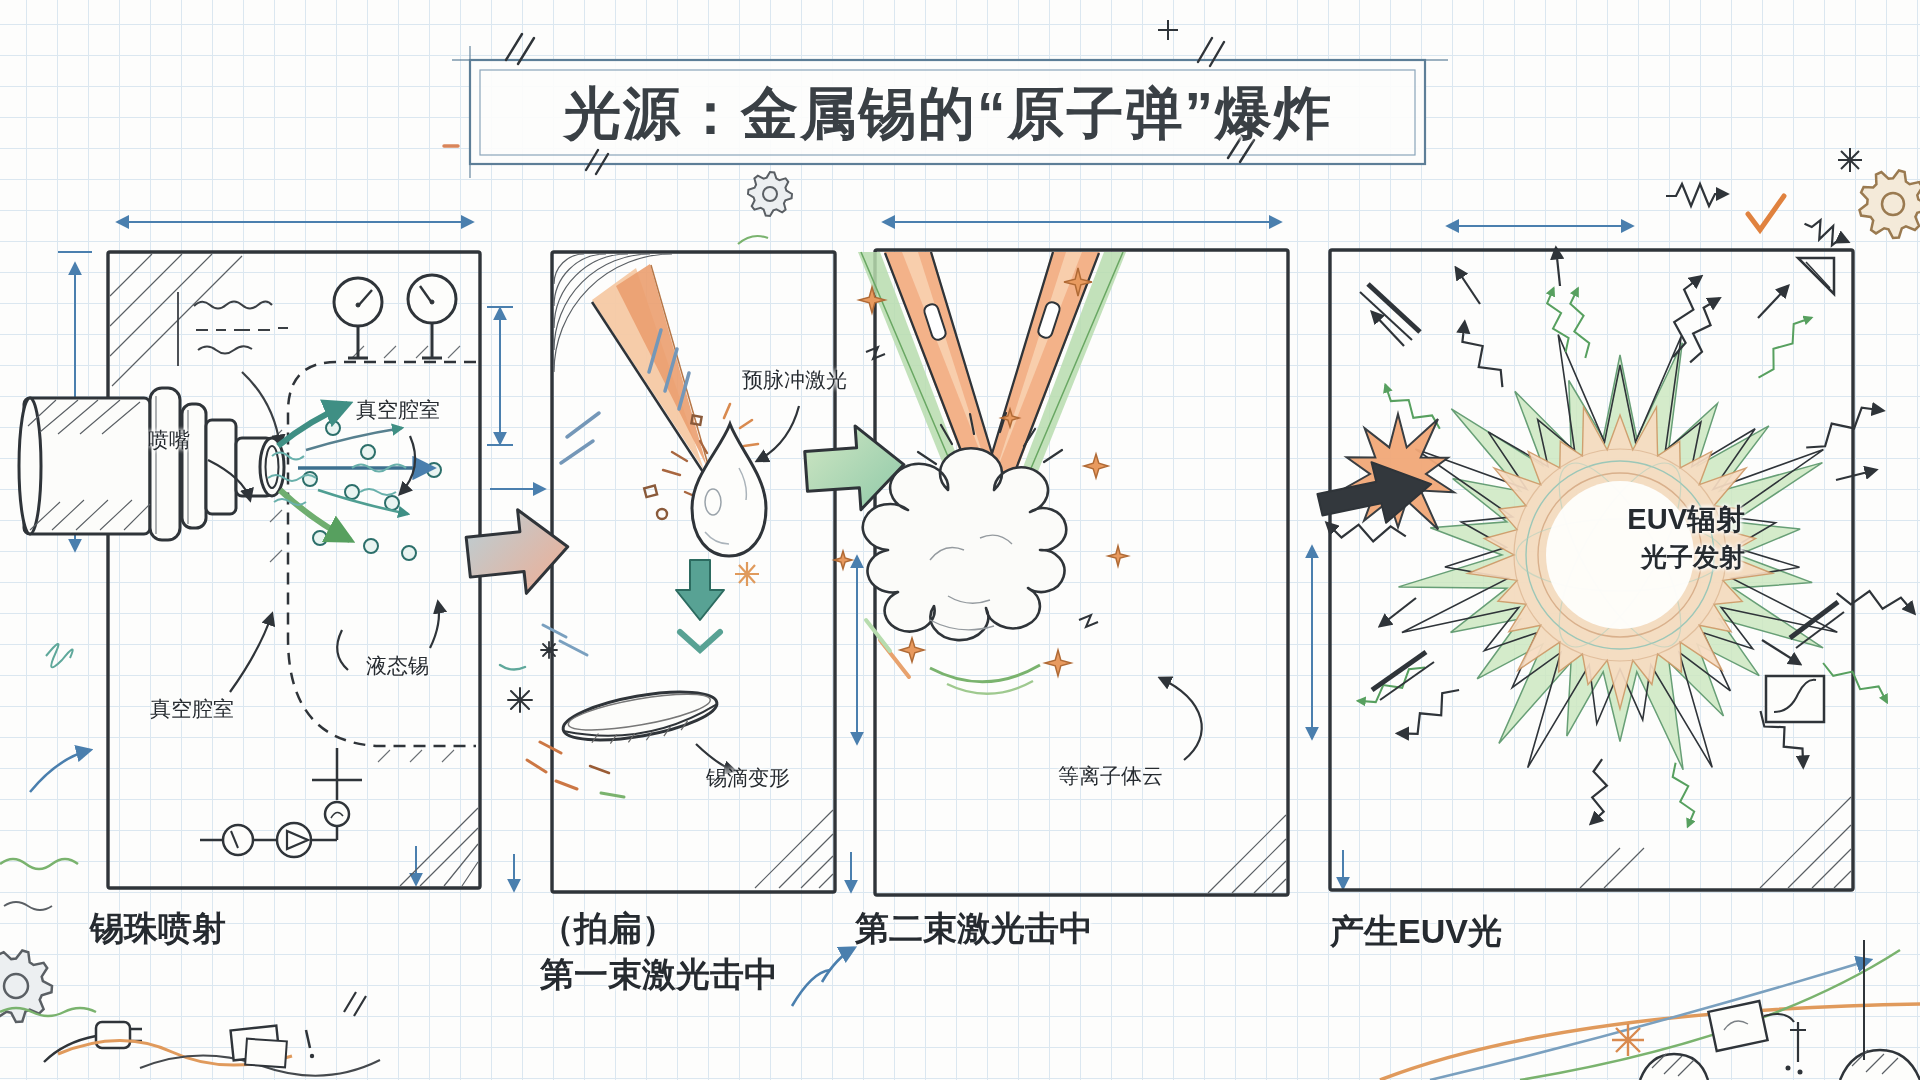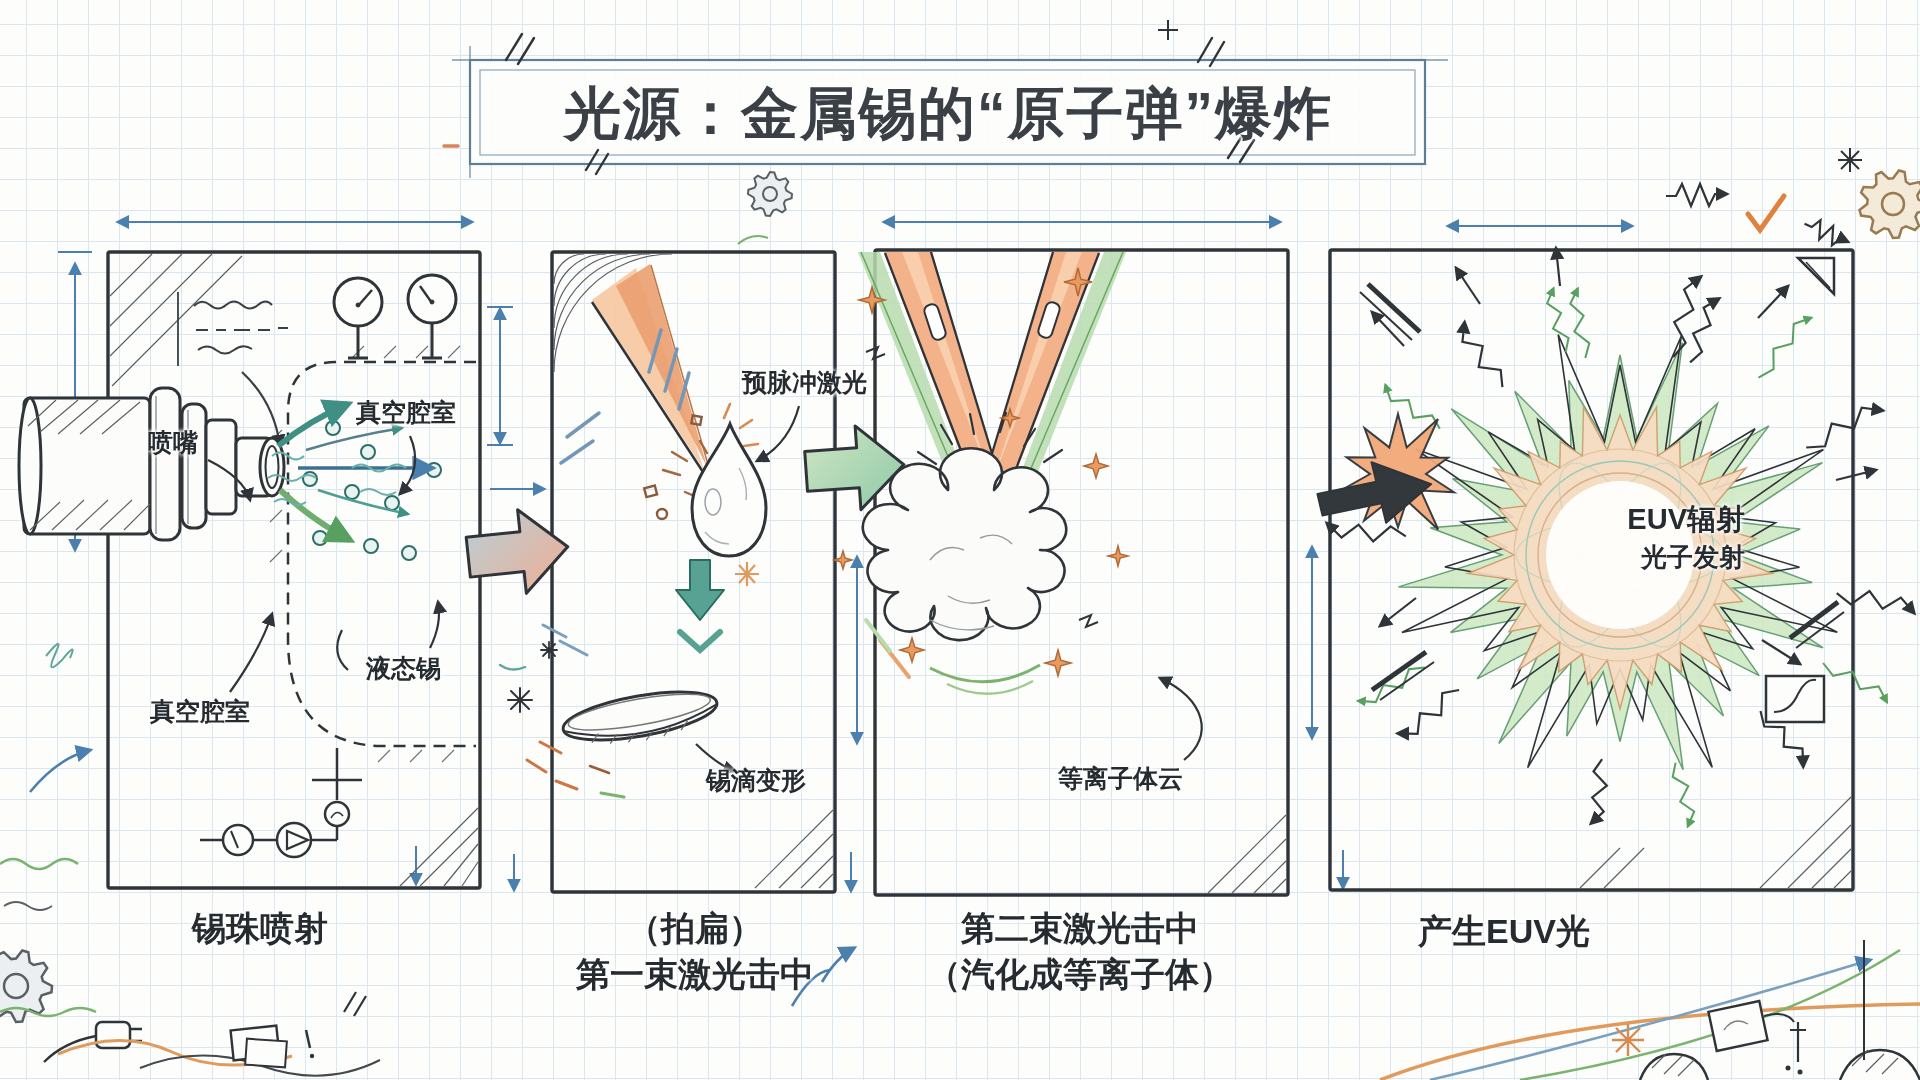--- a/index.html
+++ b/index.html
@@ -5,22 +5,22 @@
 *{margin:0;padding:0;box-sizing:border-box}
 html,body{width:1920px;height:1080px;overflow:hidden;background:#fdfdfc;
   font-family:"Liberation Sans","DejaVu Sans",sans-serif}
 #stage{position:relative;width:1920px;height:1080px;background-color:#fdfdfc;
   background-image:linear-gradient(#dbe7f0 1px,transparent 1px),
                    linear-gradient(90deg,#dbe7f0 1px,transparent 1px);
   background-size:31px 31px;background-position:-5px -7px}
 svg.art{position:absolute;left:0;top:0}
 .txt{position:absolute;color:#262b30;white-space:nowrap;
   text-shadow:0 0 4px #fff,0 0 4px #fff,0 0 5px #fff}
-.lbl{font-size:25px;font-weight:700}
-.cap{font-size:34px;font-weight:700;text-align:center;line-height:46px;white-space:normal}
+.lbl{font-size:21px;font-weight:400}
+.cap{font-size:34px;font-weight:700;text-align:left;line-height:46px;white-space:normal}
 .title{font-size:57px;font-weight:700;letter-spacing:2px;color:#3a4045;
   text-align:center;line-height:110px}
 .euv{text-align:right;line-height:38px;font-weight:700;font-size:29px;white-space:normal}
 .euv .sub{font-size:26px;font-weight:600;display:block}
 </style>
 </head>
 <body>
 
 <div id="stage">
 
@@ -407,20 +407,19 @@
 <div class="txt cap" style="left:90px;top:905px;width:340px">
   <div>锡珠喷射</div>
   <div></div>
 </div>
 <div class="txt cap" style="left:540px;top:905px;width:310px">
   <div>（拍扁）</div>
   <div>第一束激光击中</div>
 </div>
 <div class="txt cap" style="left:855px;top:905px;width:450px">
   <div>第二束激光击中</div>
-  <div>（汽化成等离子体）</div>
 </div>
 <div class="txt cap" style="left:1330px;top:908px;width:348px">
   <div>产生EUV光</div>
   <div></div>
 </div>
 
 </div>
 
 </body></html>

